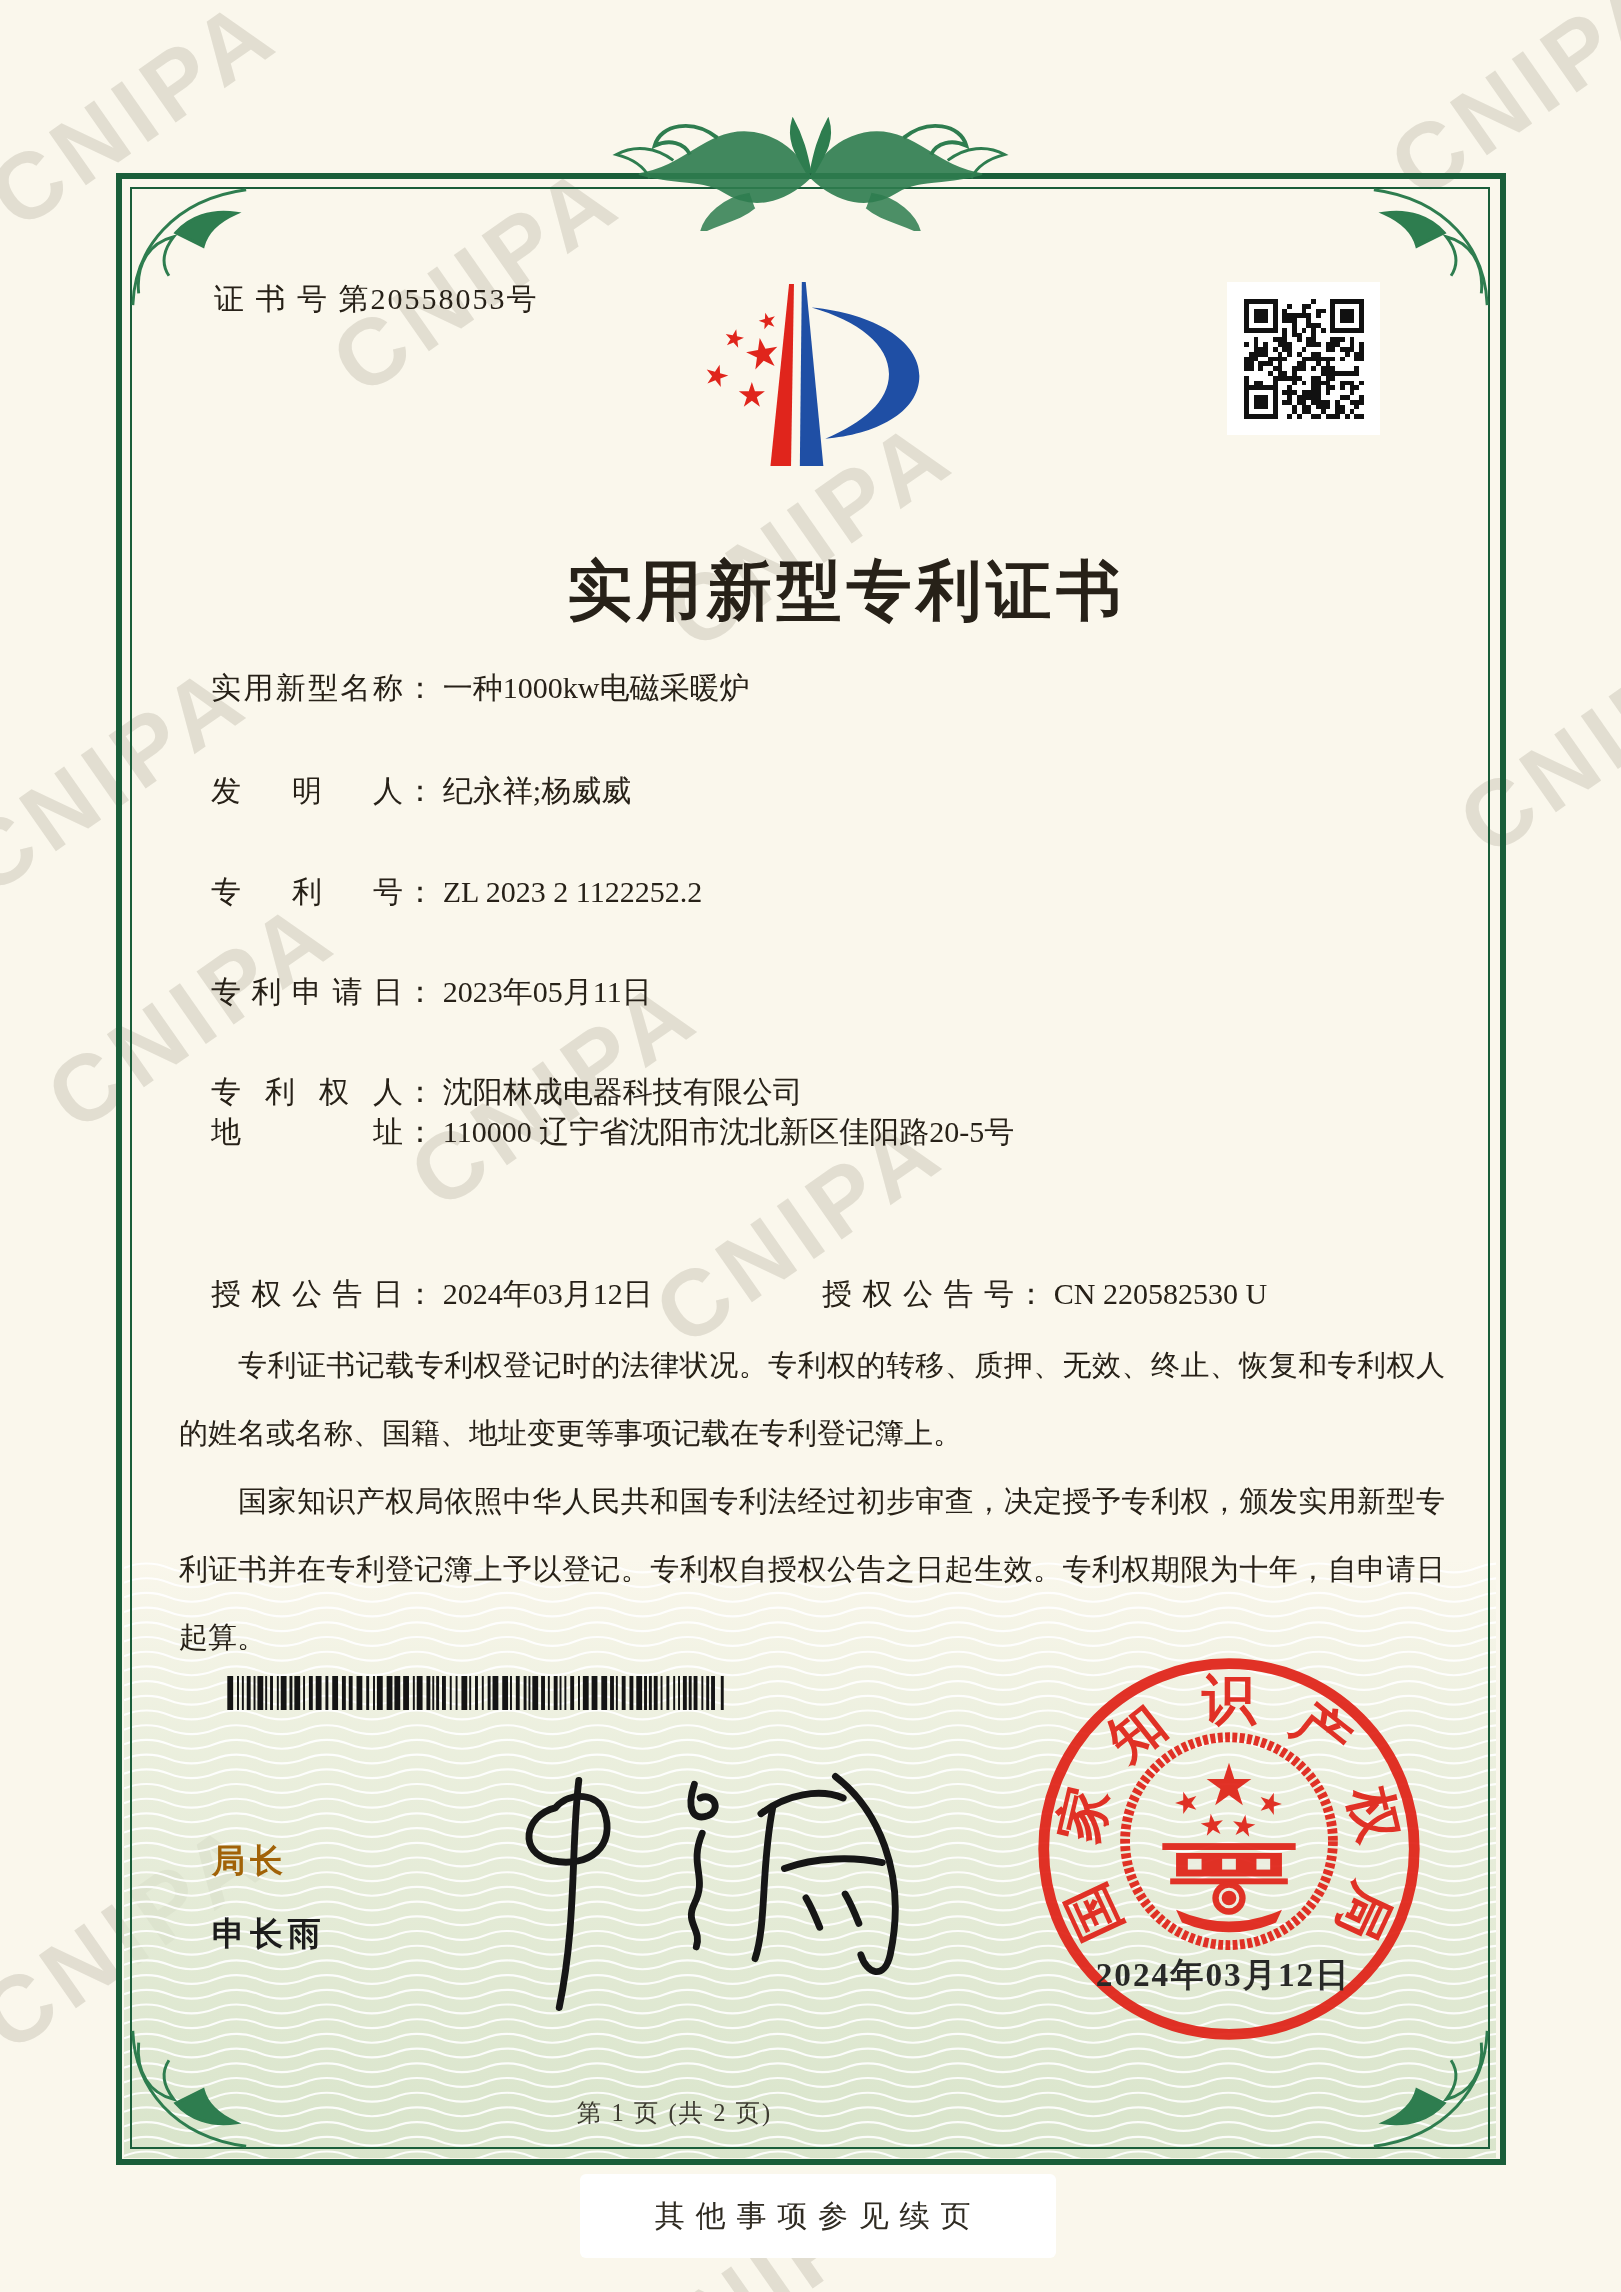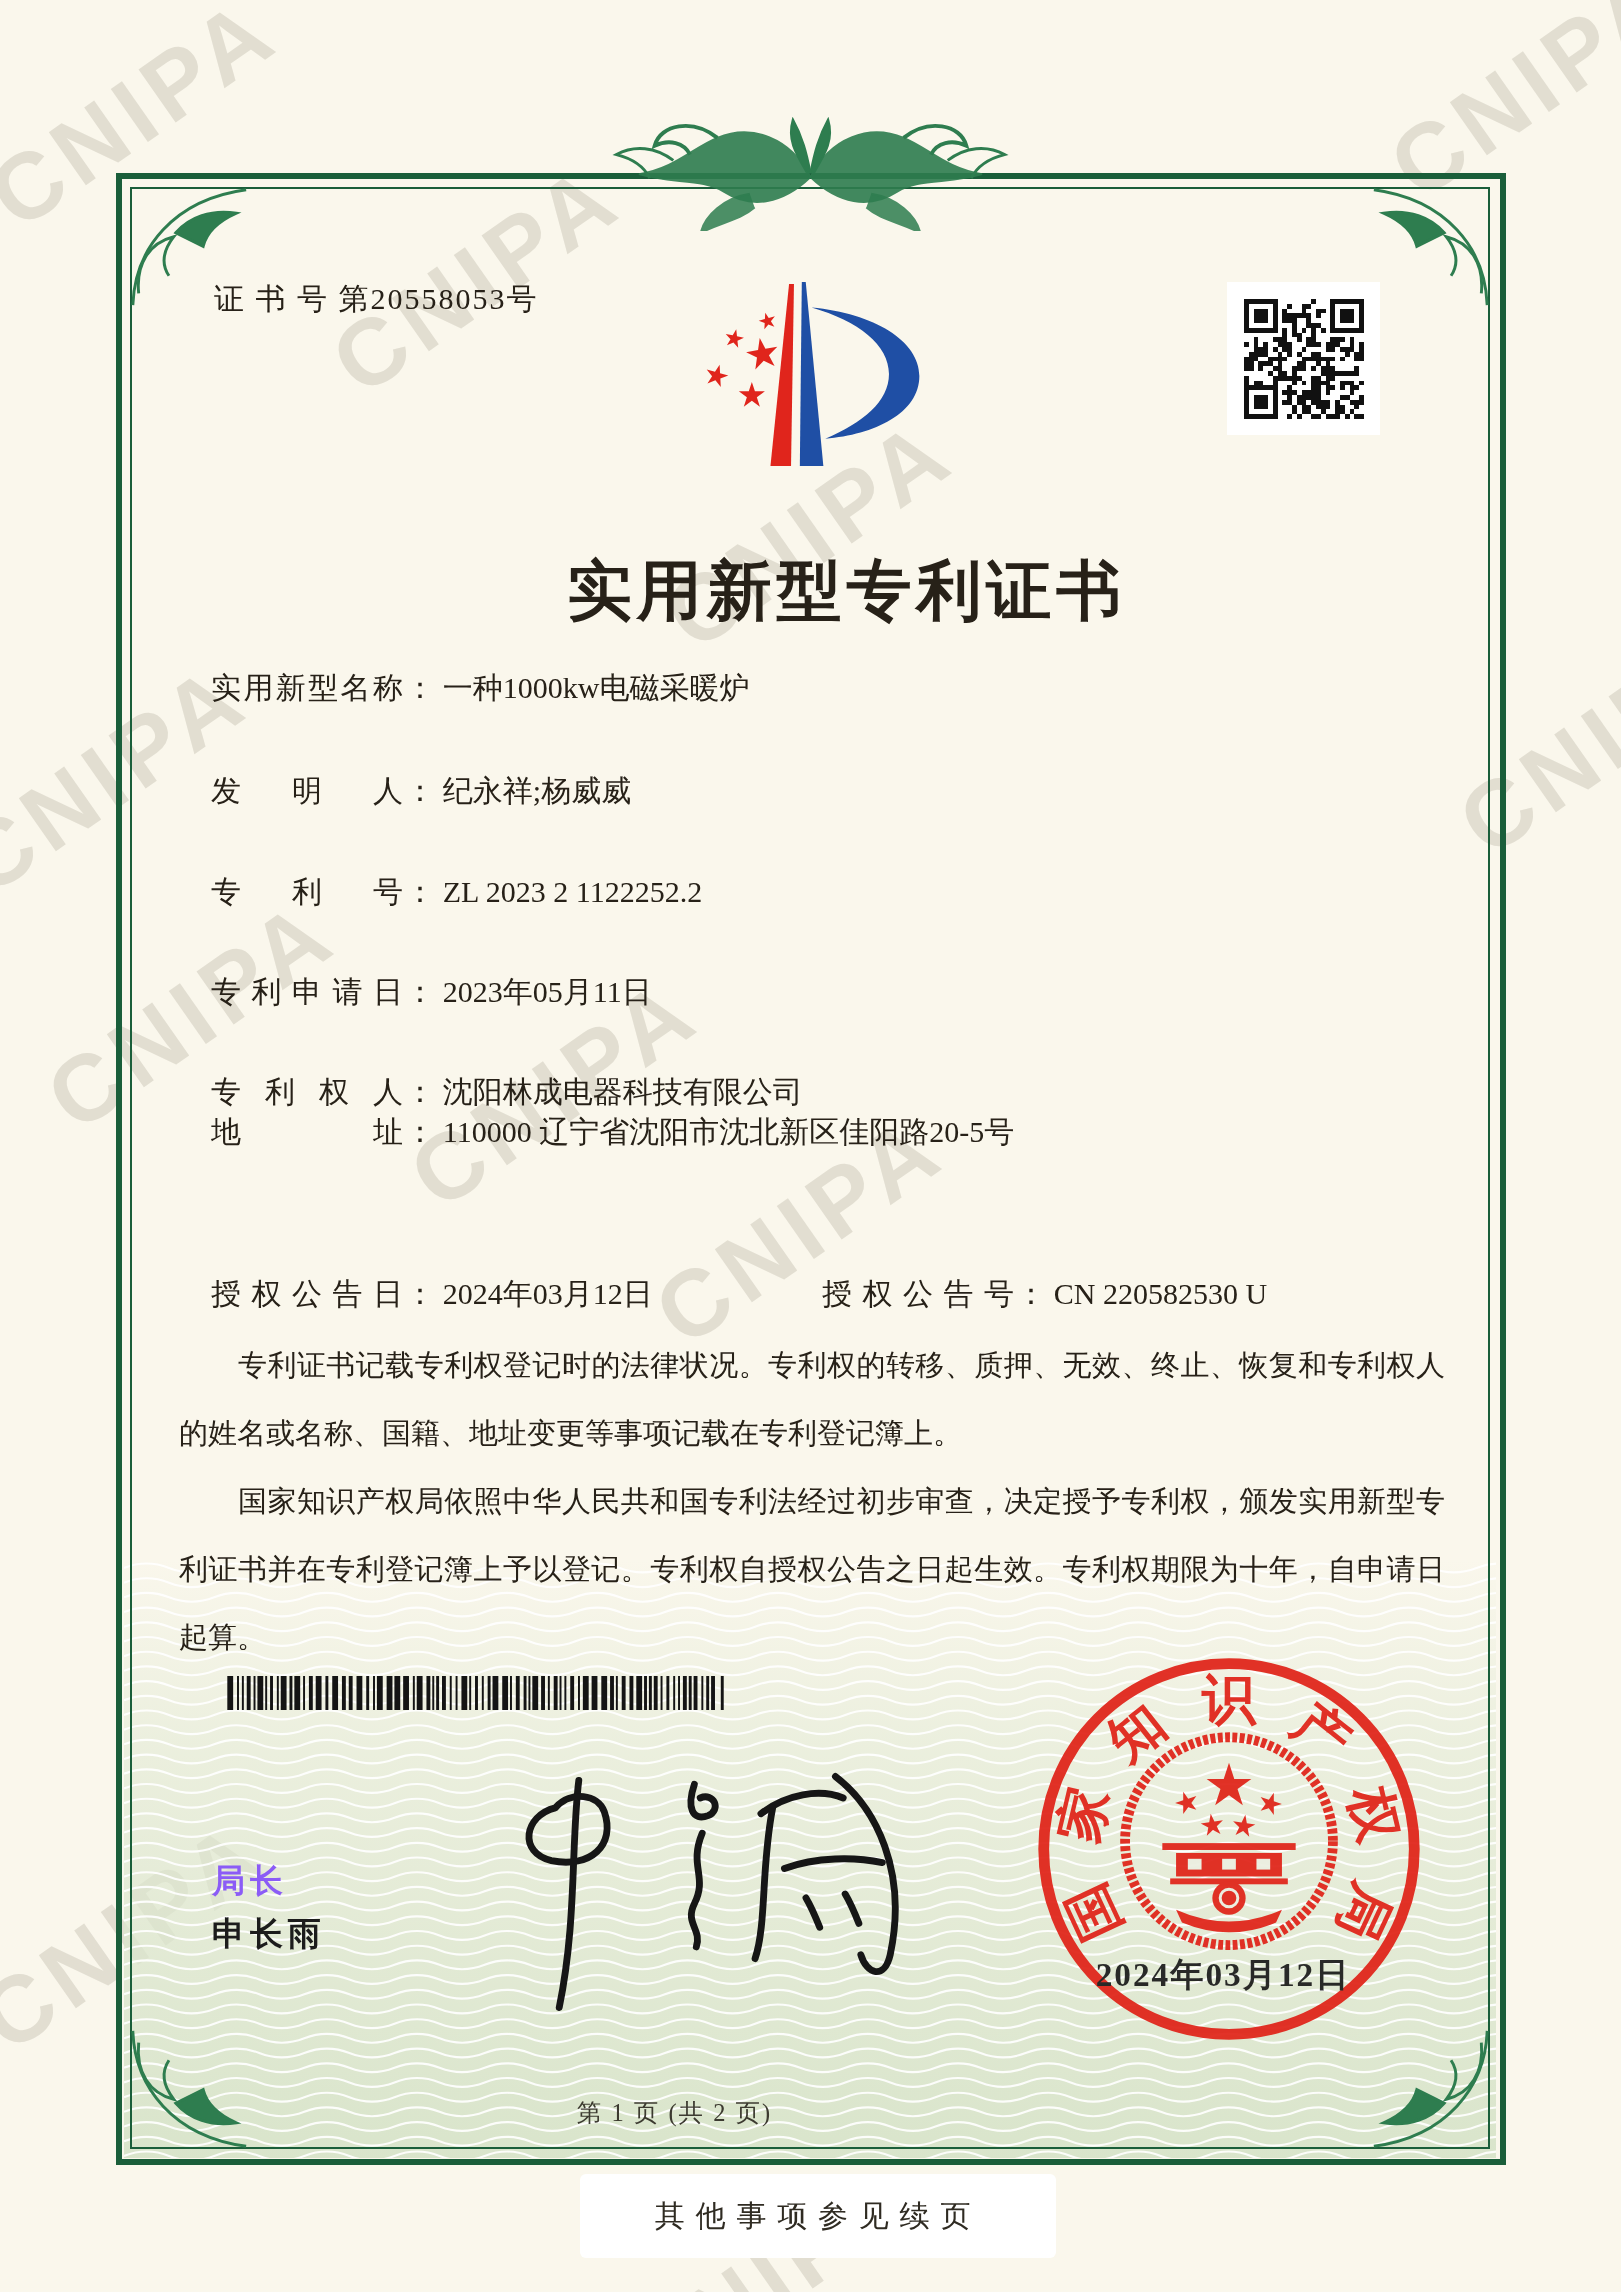--- a/index.html
+++ b/index.html
@@ -26,21 +26,21 @@
       font-size:65px;font-weight:bold;letter-spacing:4.9px;padding-left:36px;}
   .row{position:absolute;left:211px;font-size:30px;white-space:nowrap;height:41px;}
   .flabel{display:inline-block;width:192px;text-align:justify;text-align-last:justify;vertical-align:bottom;}
   .colon{margin:0 7.8px 0 2px;}
   .g2{position:absolute;left:611px;top:0;}
   .paras{position:absolute;left:179px;top:1331px;width:1266px;font-size:29px;
       line-height:68px;text-align:justify;text-justify:inter-ideograph;}
   .paras p{margin:0;text-indent:59px;}
   .barcode{position:absolute;left:225px;top:1676px;}
   .director-title{position:absolute;left:212px;top:1839px;font-size:33px;font-weight:bold;
-      font-family:"Liberation Sans",sans-serif;letter-spacing:4.9px;color:#8b5cf6;margin-top:20px;}
+      font-family:"Liberation Sans",sans-serif;letter-spacing:4.9px;color:#a16207;}
   .director-name{position:absolute;left:212px;top:1912px;font-size:33px;font-weight:bold;
       font-family:"Liberation Sans",sans-serif;letter-spacing:4.9px;color:#1c1c1c;}
   .signature{position:absolute;left:461px;top:1751px;}
   .seal{position:absolute;left:1029px;top:1649px;}
   .seal text{font-family:"Liberation Serif",serif;}
   .page-num{position:absolute;left:0;top:2096px;width:1349px;text-align:center;
       font-size:24.5px;color:#3c3a30;letter-spacing:2px;}
   .cont-strip{position:absolute;left:580px;top:2174px;width:476px;height:84px;background:#ffffff;
       display:flex;align-items:center;justify-content:center;border-radius:6px;}
   .cont-strip span{font-size:30px;letter-spacing:10.8px;color:#2f2b22;}

